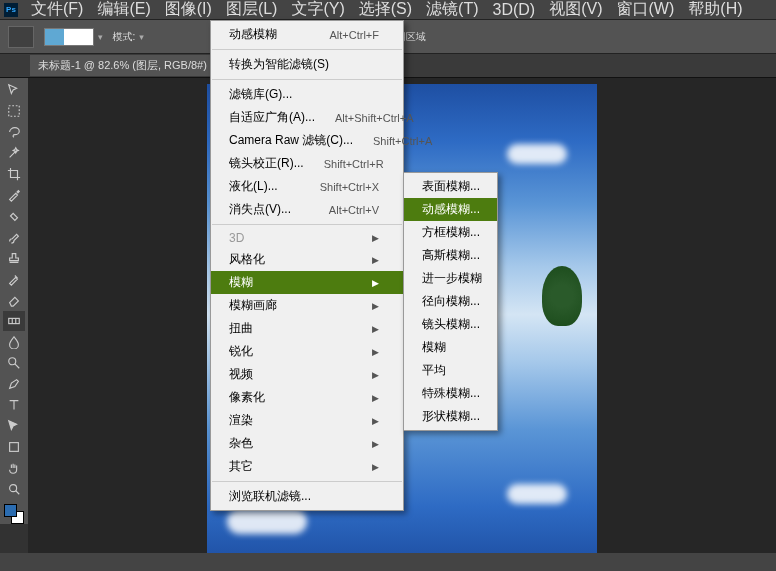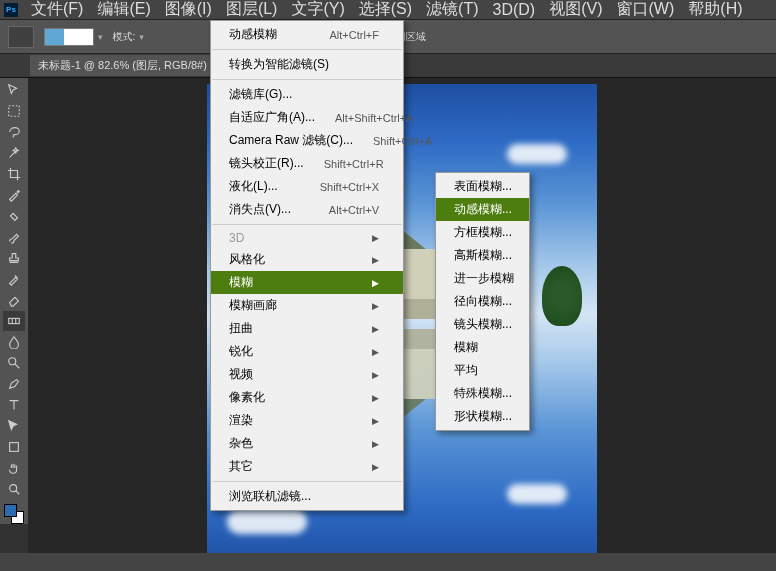--- a/index.html
+++ b/index.html
@@ -38,21 +38,21 @@
 .tower::before { content:""; position:absolute; top:-18px; left:0; width:0; height:0; border-left:15px solid transparent; border-right:15px solid transparent; border-bottom:18px solid #555; }
 .body { position: absolute; left: 35px; top: 45px; width: 130px; height: 70px; background: #d0d0b8; }
 .porch { position: absolute; left: 30px; top: 95px; width: 145px; height: 20px; background: #b0b098; }
 .tree { position: absolute; width: 40px; height: 60px; background: radial-gradient(circle,#2a5a2a 30%,#1a4a1a 100%); border-radius: 50% 50% 40% 40%; }
 .t1 { right: 15px; top: 38%; }
 .t2 { left: 15px; top: 40%; width: 30px; height: 45px; }
 .cloud { position: absolute; background: rgba(255,255,255,0.85); border-radius: 20px; filter: blur(3px); }
 
 .dropdown { position: absolute; background: #f0f0f0; border: 1px solid #999; box-shadow: 3px 3px 6px rgba(0,0,0,0.4); color: #000; font-size: 12px; padding: 2px 0; z-index: 100; text-align: right; }
 .dd1 { left: 210px; top: 20px; width: 194px; }
-.dd2 { left: 403px; top: 172px; width: 95px; margin-left: 32px; }
+.dd2 { left: 403px; top: 172px; width: 95px; }
 .dditem { padding: 3px 24px 3px 18px; display: flex; justify-content: space-between; align-items: center; cursor: default; white-space: nowrap; }
 .dditem.hl { background: #4d7c0f; color: #fff; }
 .dditem.dis { color: #999; }
 .ddsep { height: 1px; background: #ccc; margin: 3px 1px; }
 .sub-ar { font-size: 9px; color: #555; margin-left: auto; }
 .dditem.hl .sub-ar { color: #fff; }
 .shortcut { color: #555; font-size: 11px; margin-left: 20px; }
 
 .status { position: absolute; bottom: 0; left: 0; right: 0; height: 18px; background: #444; }
 </style>

